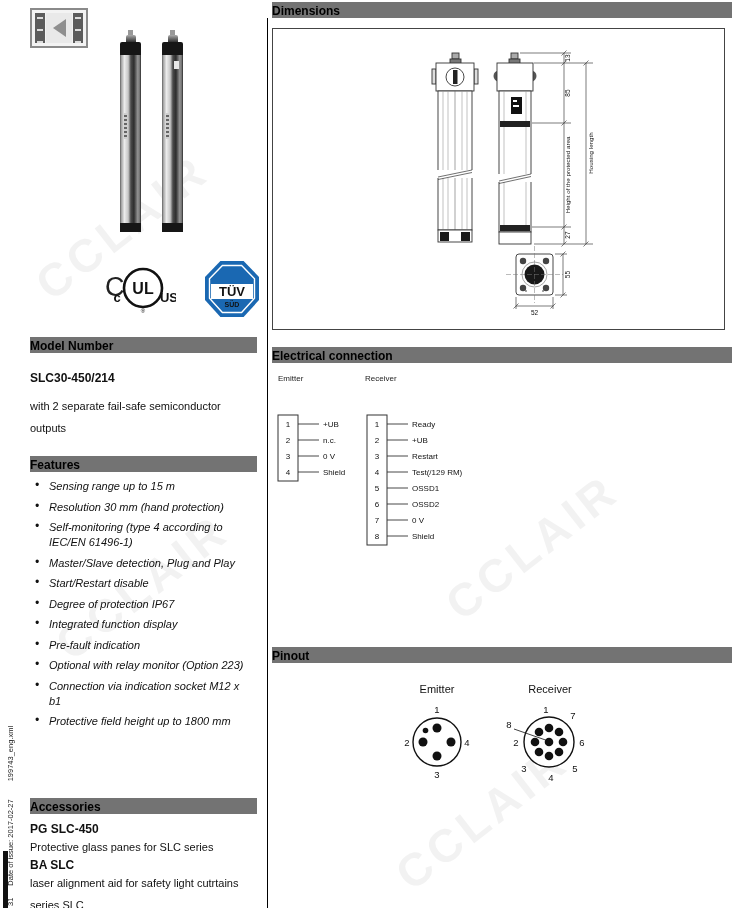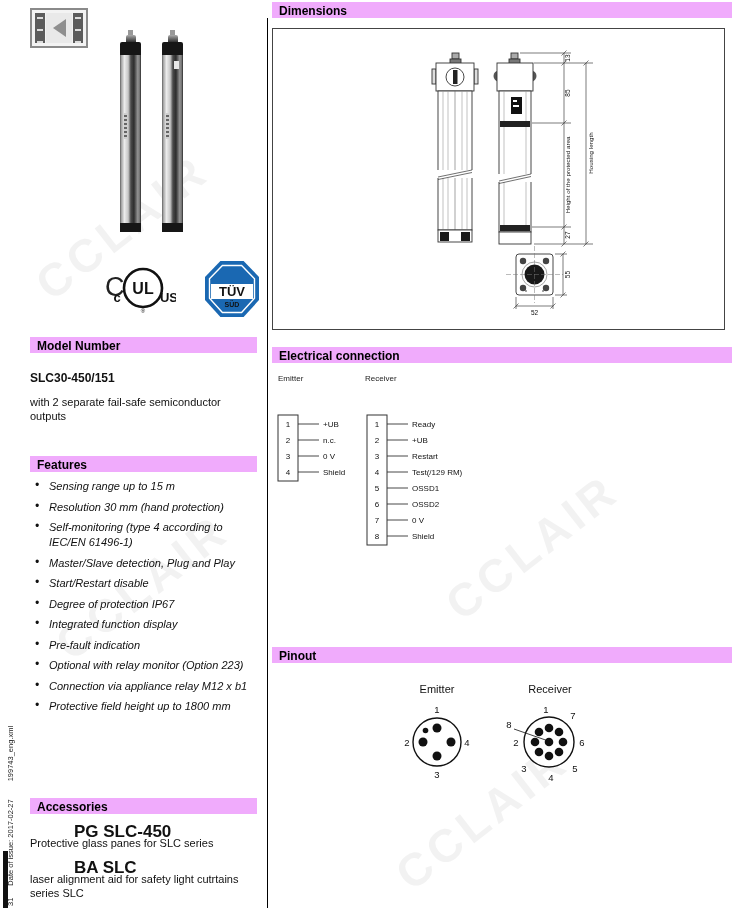--- a/index.html
+++ b/index.html
@@ -3,22 +3,22 @@
 <meta charset="utf-8">
 <style>
   * { margin:0; padding:0; box-sizing:border-box; }
   html,body { width:732px; height:908px; }
   body {
     position:relative; background:#fff; overflow:hidden;
     font-family:"Liberation Sans","DejaVu Sans",sans-serif; color:#111;
   }
   .abs { position:absolute; }
   .hdr {
-    position:absolute; height:16px; background:#f0abfc; color:#000;
-    font-size:12px; font-weight:bold; line-height:18px; padding-left:7px;
+    position:absolute; height:16px; background:#737373; color:#000;
+    font-size:12px; font-weight:bold; line-height:18px; padding-left:0;
   }
   .watermark {
     position:absolute; transform:rotate(-38deg); font-size:46px; font-weight:bold;
     letter-spacing:5px; color:rgba(130,130,130,0.10); pointer-events:none; white-space:nowrap;
   }
   
   .family-icon {
     left:30px; top:8px; width:58px; height:40px; background:#f3f3f3;
     border:2px solid #8a8a8a; padding:3px; display:flex; justify-content:space-between;
   }
@@ -34,27 +34,27 @@
   .tower .body {
     height:168px; border-left:1px solid #777; border-right:1px solid #444; position:relative;
     background:linear-gradient(90deg,#9a9a9a 0%,#ececec 18%,#c6c6c6 38%,#4a4a4a 52%,#2d2d2d 68%,#949494 88%,#6d6d6d 100%);
   }
   .tower .foot { height:9px; background:#161616; }
   .tower .sticker { position:absolute; top:6px; left:11px; width:5px; height:8px; background:#e8e8e8; }
   .tower .brand { position:absolute; top:58px; left:3px; width:3px; height:26px; background:repeating-linear-gradient(#cfcfcf 0 2px,#666 2px 4px); }
   .logos { left:52px; top:260px; width:210px; height:60px; }
   .ce-text { position:absolute; left:8px; top:12px; font-size:27px; letter-spacing:6px; color:#222; font-weight:500;margin-left:45px; }
   .sec-hdr-left { left:30px; width:227px; }
-  .body-text { font-size:11px; line-height:14px; color:#111; }
+  .body-text { font-size:11px; line-height:22px; color:#111; }
   .model-no { left:30px; top:371px; font-size:12px; font-weight:bold; }
   .model-desc { left:30px; top:395px; width:215px; }
   .features-list { left:30px; top:479px; width:224px; list-style:none; }
   .features-list li { position:relative; padding-left:19px; font-size:11px; line-height:15px; margin-bottom:5.5px;font-style:italic; }
   .features-list li::before { content:"•"; position:absolute; left:5px; top:-1px; font-size:12px; }
-  .acc-name { font-size:17px; font-weight:bold;margin-left:44px; }
+  .acc-name { font-size:12px; font-weight:bold; }
   .acc-desc { width:218px; }
   .divider-v { left:267px; top:18px; width:1px; height:890px; background:#000; }
   .print-mark { left:3px; top:851px; width:5px; height:57px; background:#111; }
   .sidebar-rot {
     left:6px; top:906px; width:312px; transform:rotate(-90deg); transform-origin:0 0;
     font-size:7.5px; color:#222; display:flex; align-items:center;
   }
   .sidebar-rot .sp1 { margin-right:12px; }
   .sidebar-rot .sp2 { margin-right:18px; }
   
@@ -130,35 +130,35 @@
   <svg class="abs" style="left:152px;top:0px;" width="56" height="58" viewBox="0 0 56 58">
     <polygon points="16.4,1 39.6,1 55,16.9 55,40.1 39.6,57 16.4,57 1,40.1 1,16.9" fill="#1a68b2"></polygon>
     <polygon points="18.4,5.5 37.6,5.5 50.5,18.8 50.5,38.2 37.6,52.5 18.4,52.5 5.5,38.2 5.5,18.8" fill="none" stroke="#fff" stroke-width="1.4"></polygon>
     <rect x="7" y="24" width="42" height="15" fill="#fff"></rect>
     <text x="28" y="36" text-anchor="middle" font-size="13" font-weight="bold" fill="#1a68b2">TÜV</text>
     <text x="28" y="47" text-anchor="middle" font-size="7" font-weight="bold" fill="#fff">SÜD</text>
   </svg>
 </div>
 
 <div class="hdr sec-hdr-left" style="top:337px;">Model Number</div>
-<div class="abs model-no">SLC30-450/151</div>
+<div class="abs model-no">SLC30-450/214</div>
 <div class="abs model-desc body-text">with 2 separate fail-safe semiconductor outputs</div>
 
 <div class="hdr sec-hdr-left" style="top:456px;">Features</div>
 <ul class="abs features-list">
   <li>Sensing range up to 15 m</li>
   <li>Resolution 30 mm (hand protection)</li>
   <li>Self-monitoring (type 4 according to IEC/EN 61496-1)</li>
   <li>Master/Slave detection, Plug and Play</li>
   <li>Start/Restart disable</li>
   <li>Degree of protection IP67</li>
   <li>Integrated function display</li>
   <li>Pre-fault indication</li>
   <li>Optional with relay monitor (Option 223)</li>
-  <li>Connection via appliance relay M12 x b1</li>
+  <li>Connection via indication socket M12 x b1</li>
   <li>Protective field height up to 1800 mm</li>
 </ul>
 
 <div class="hdr sec-hdr-left" style="top:798px;">Accessories</div>
 <div class="abs acc-name" style="left:30px;top:822px;">PG SLC-450</div>
 <div class="abs acc-desc body-text" style="left:30px;top:836px;">Protective glass panes for SLC series</div>
 <div class="abs acc-name" style="left:30px;top:858px;">BA SLC</div>
 <div class="abs acc-desc body-text" style="left:30px;top:872px;">laser alignment aid for safety light cutrtains series SLC</div>
 
 <div class="hdr" style="left:272px;top:2px;width:460px;">Dimensions</div>

